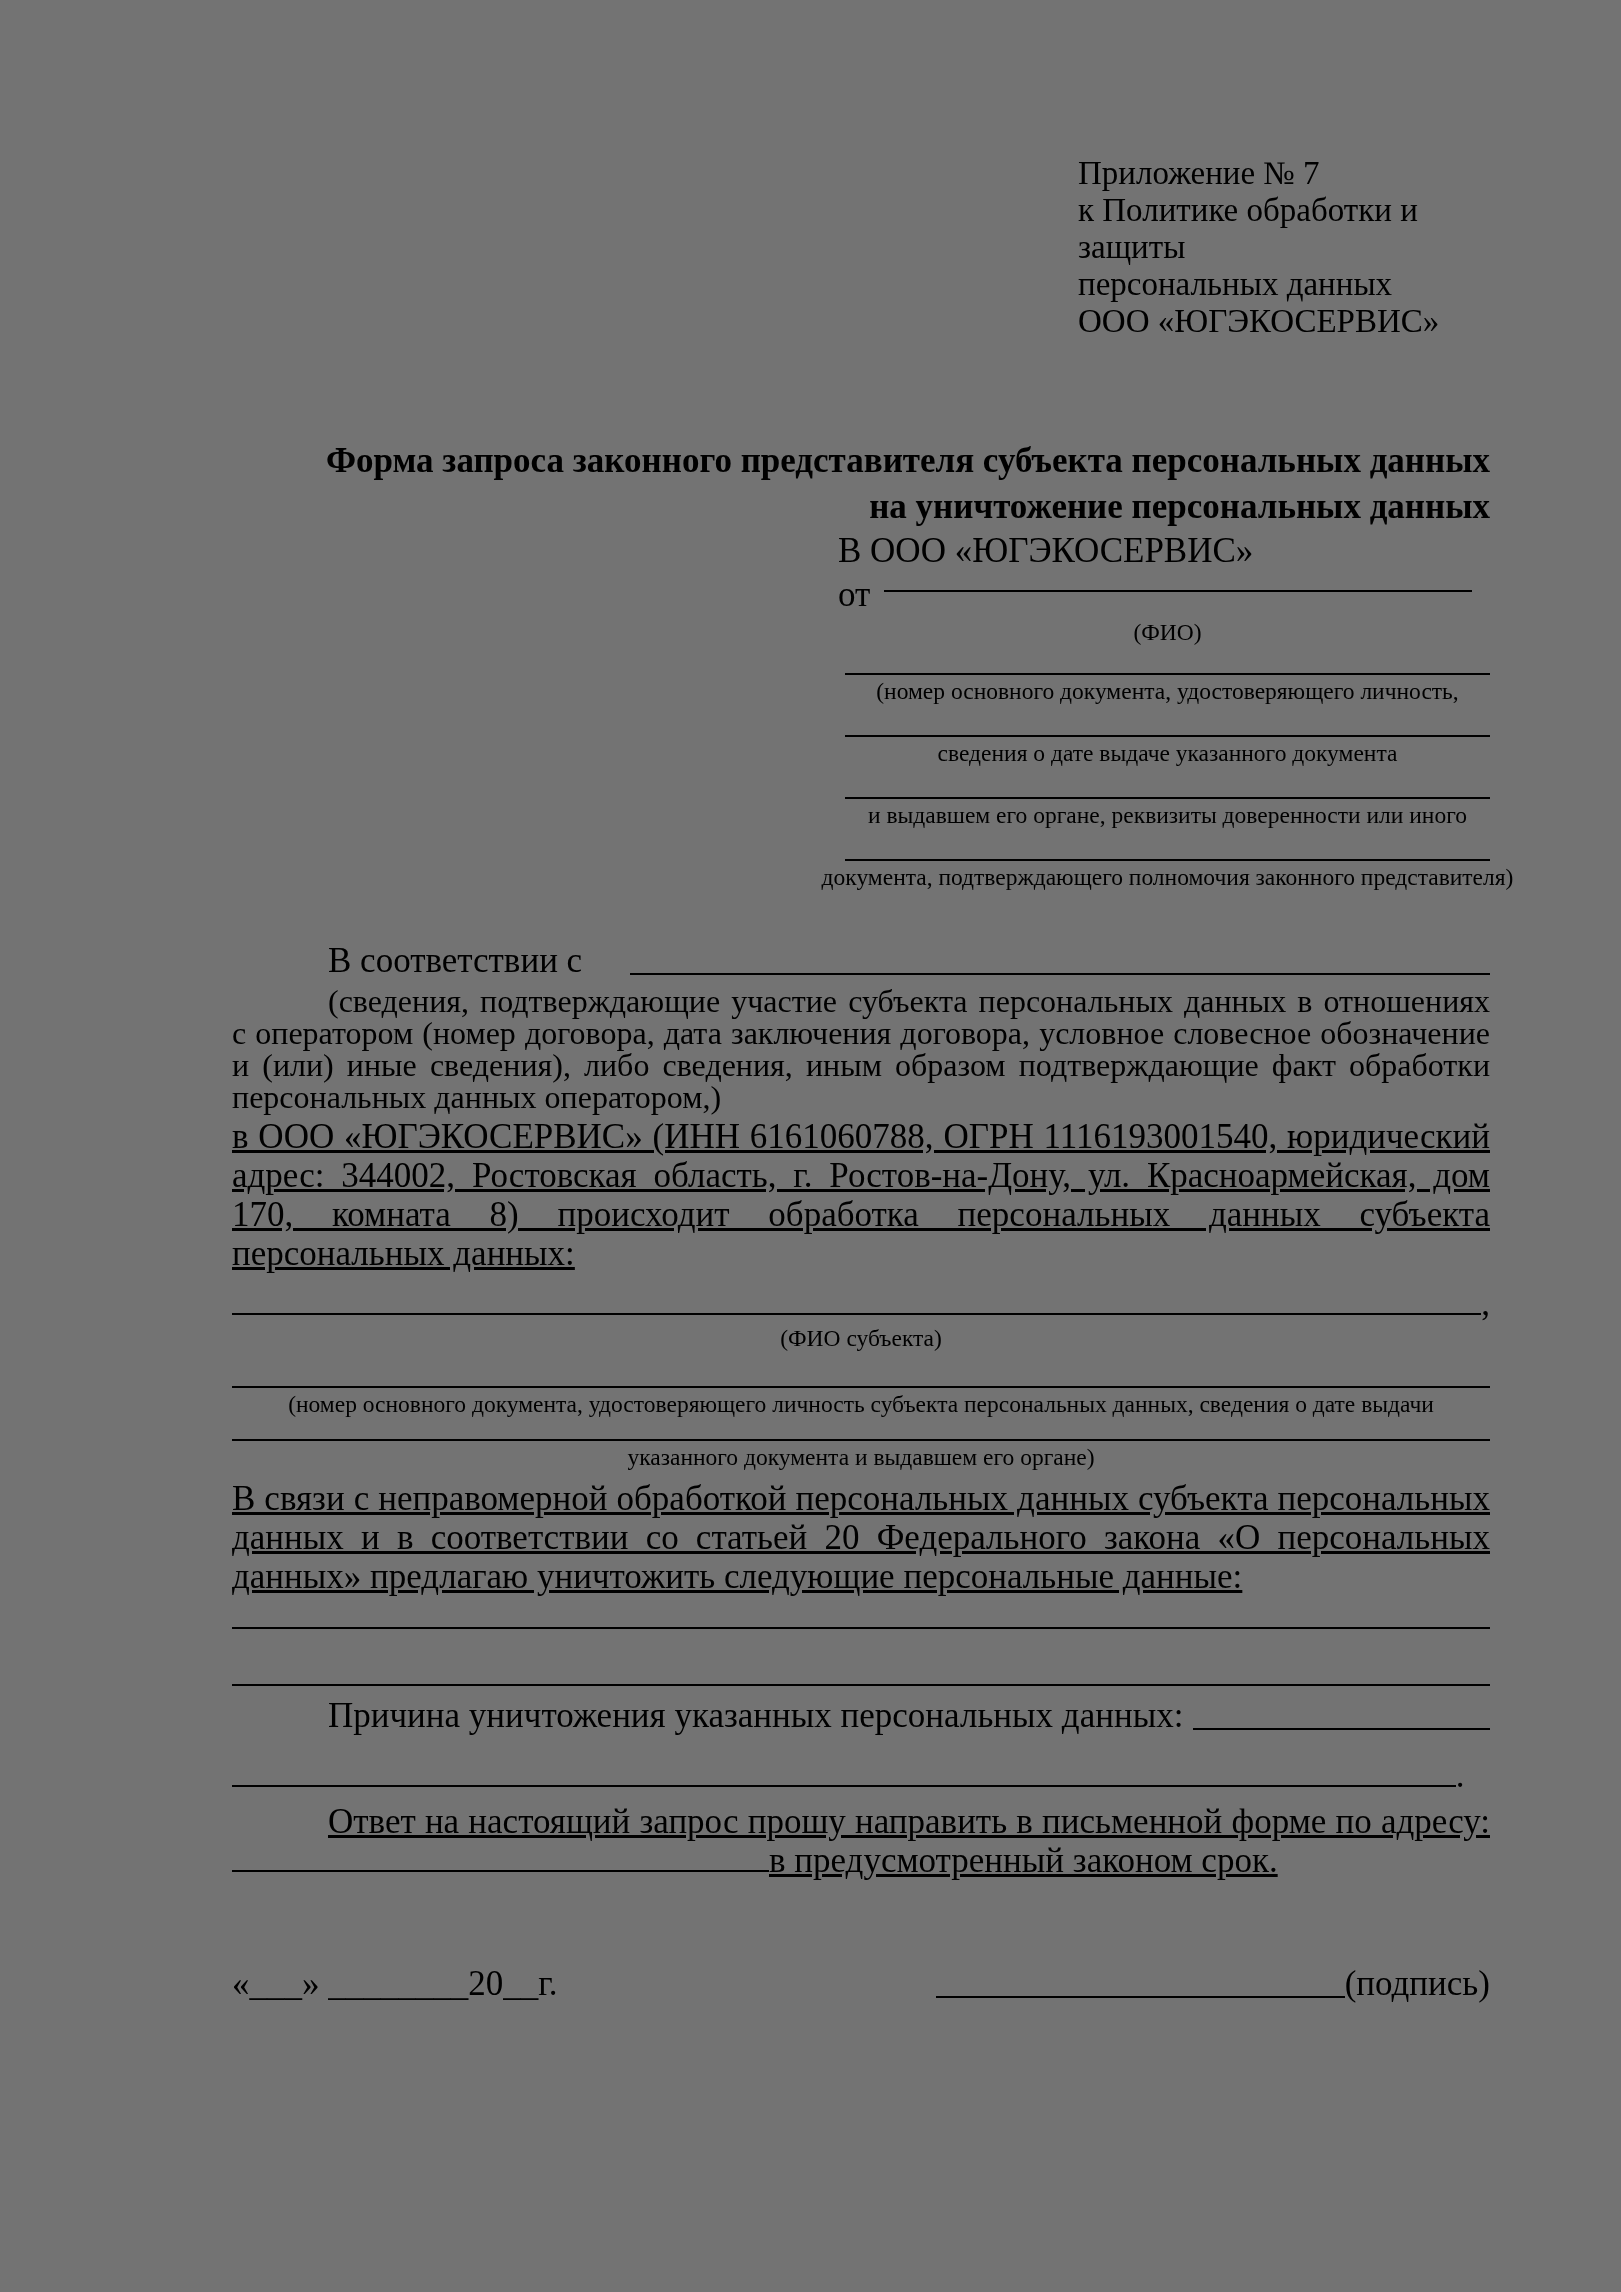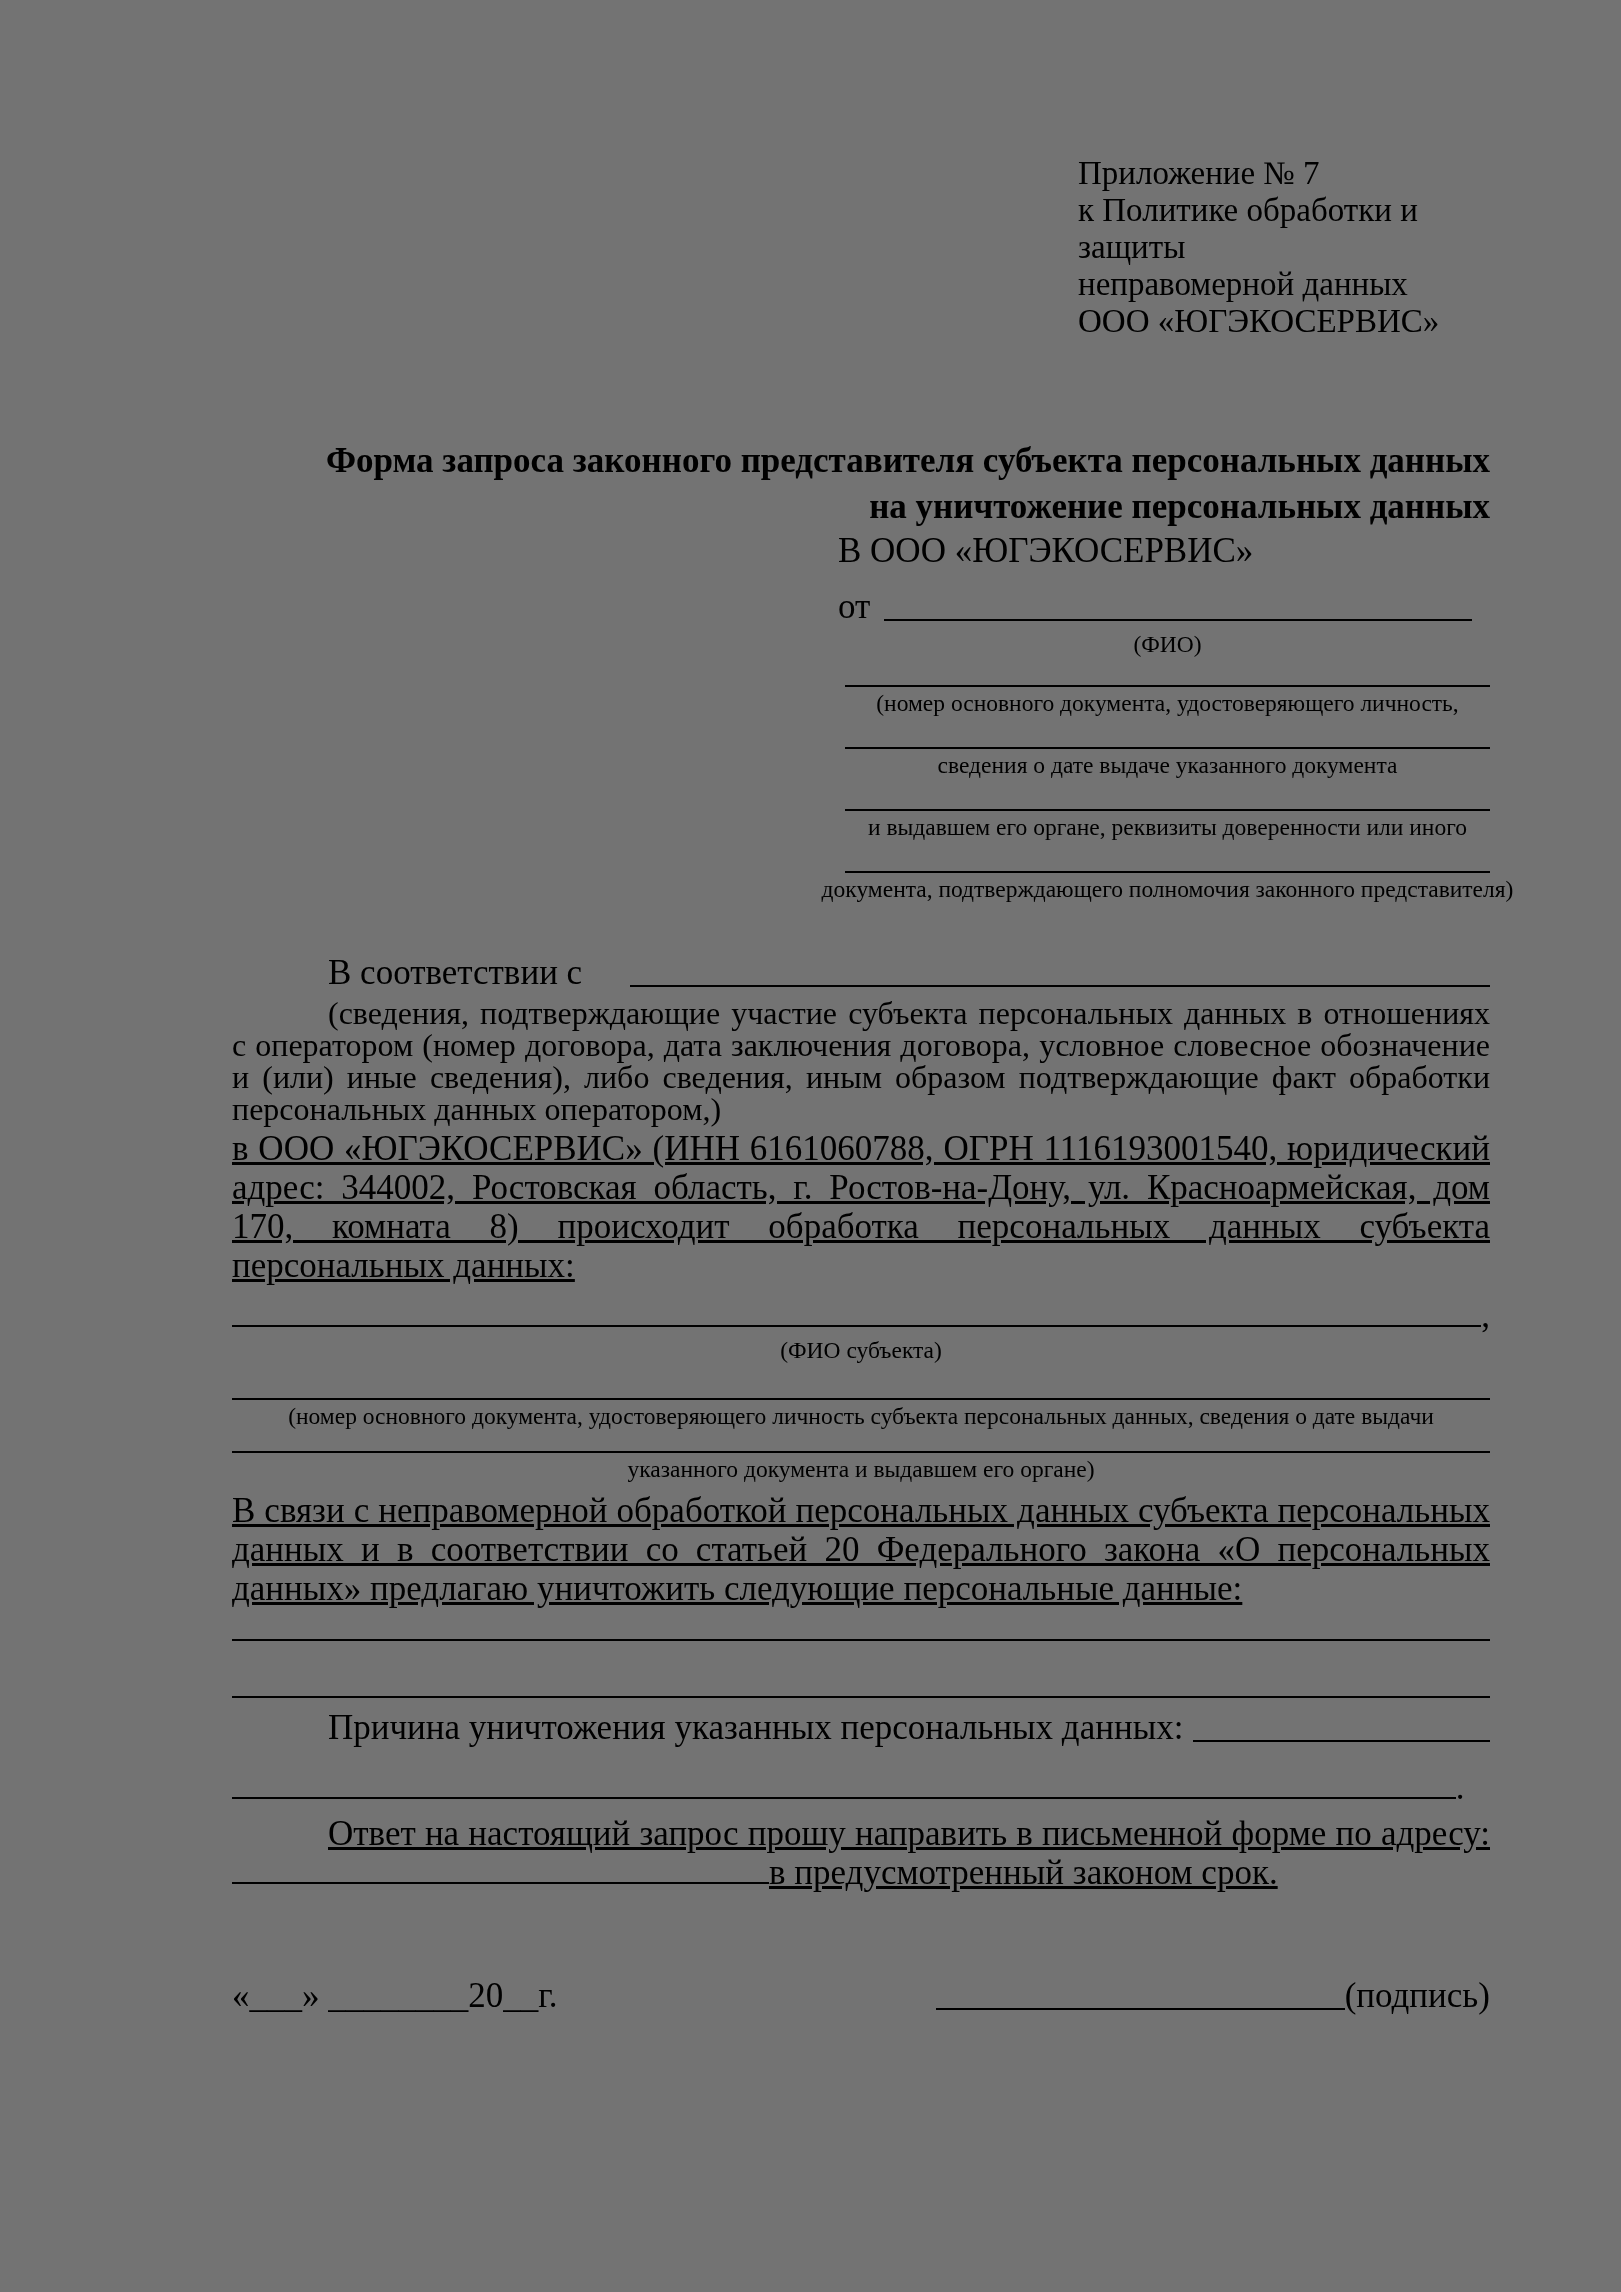--- a/index.html
+++ b/index.html
@@ -20,21 +20,21 @@
   }
   
   .appendix{margin-left:846px;font-size:33px;line-height:37px;}
   
   .title{margin-top:98px;font-weight:bold;text-align:right;font-size:35px;line-height:46px;}
   
   .addr-to{margin-left:606px;line-height:41px;}
   .fill-row{display:flex;align-items:flex-end;}
   .fill-row .txt{white-space:nowrap;}
   .bf{flex:1 1 auto;border-bottom:2.9px solid #000;margin-bottom:6.9px;height:0;}
-  .from-row{margin-left:606px;margin-top:14px;padding-right:17.6px;line-height:43px;}
+  .from-row{margin-left:606px;margin-top:2px;padding-right:17.6px;line-height:43px;align-items:center;}
   .from-row .bf{margin-left:13.7px;}
   
   .cap{font-size:23.5px;line-height:29px;}
   .cap-center{display:flex;justify-content:center;}
   .cap-center .cap{white-space:nowrap;}
   
   .fieldblock{margin-left:613px;width:645px;}
   .hr{border-bottom:2.9px solid #000;height:0;}
   .fieldblock .hr{margin-top:29px;}
   .fieldblock .hr.first{margin-top:25.5px;}
@@ -66,21 +66,21 @@
 </style>
 </head>
 <body>
 
 <div class="page">
   <div class="content">
 
     <div class="appendix">
       <div>Приложение № 7</div>
       <div>к Политике обработки и защиты</div>
-      <div>неправомерной данных</div>
+      <div>персональных данных</div>
       <div>ООО «ЮГЭКОСЕРВИС»</div>
     </div>
 
     <div class="title">
       <div>Форма запроса законного представителя субъекта персональных данных</div>
       <div>на уничтожение персональных данных</div>
     </div>
 
     <div class="addr-to">В ООО «ЮГЭКОСЕРВИС»</div>
 

